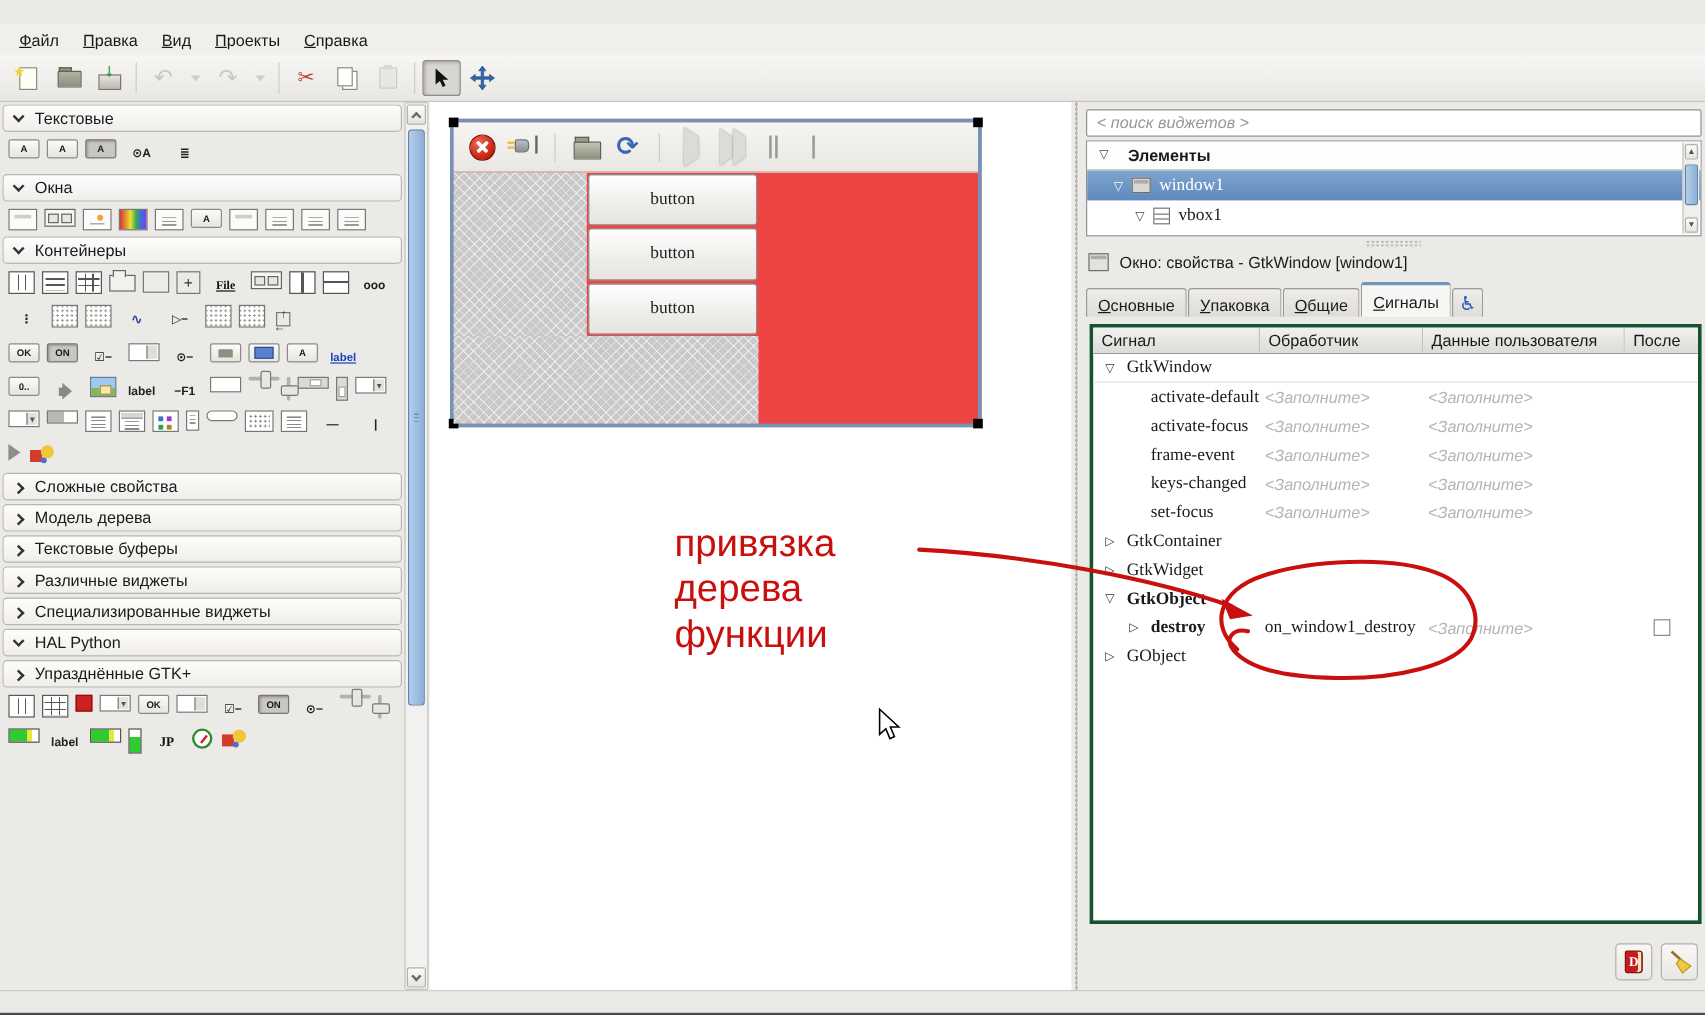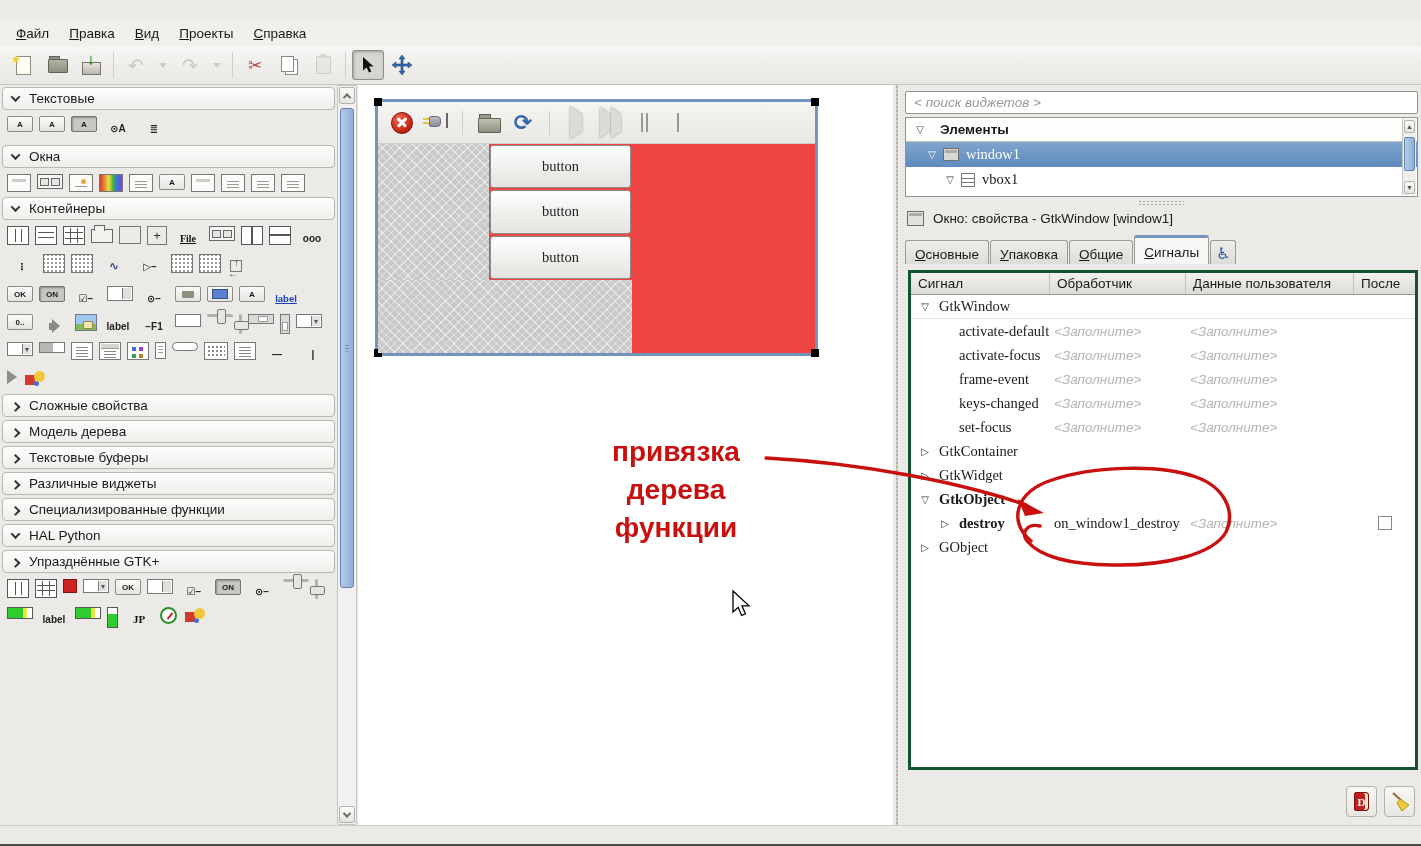--- a/index.html
+++ b/index.html
@@ -247,22 +247,22 @@
   .sc2,.sc3{padding-left:4px}
   .cb{width:14px;height:14px;border:1px solid #8a8a86;background:#fff;margin-left:24px}
   .rbuttons{position:absolute;right:6px;bottom:8px;display:flex;gap:7px}
   .rbtn{width:31px;height:31px;border:1px solid #b3b1ad;border-radius:4px;background:linear-gradient(#f8f7f5,#e9e7e3);
      display:flex;align-items:center;justify-content:center;position:relative}
   .devhelp{width:15px;height:19px;background:#c41d1d;border:1px solid #7e0f0f;border-radius:2px 3px 3px 2px;
      display:flex;align-items:center;justify-content:center;color:#fff;font-family:"Liberation Serif",serif;font-weight:bold;font-size:11px;
      box-shadow:inset -3px 0 0 #f5e9b8}
 
   
-  .annot{position:absolute;left:562px;top:433px;width:228px;text-align:center;
-     font-weight:bold;font-size:28px;line-height:38px;color:#c8100e;letter-spacing:0;z-index:40}
+  .annot{position:absolute;left:562px;top:433px;width:228px;
+     font-weight:normal;font-size:32px;line-height:38px;color:#c8100e;letter-spacing:0;z-index:40}
   .overlay{position:absolute;left:0;top:0;width:1421px;height:846px;pointer-events:none;z-index:50}
 
   
   .statusbar{position:absolute;left:0;right:0;bottom:0;height:21px;background:#eceae6;border-top:1px solid #cdcbc7;border-bottom:2px solid #4a4a48}
 </style>
 </head>
 <body>
 
 <div class="app">
 
@@ -466,21 +466,21 @@
         <div class="phdr closed">
           <span class="chev"></span>
           <span class="plabel">Текстовые буферы</span>
         </div>
         <div class="phdr closed">
           <span class="chev"></span>
           <span class="plabel">Различные виджеты</span>
         </div>
         <div class="phdr closed">
           <span class="chev"></span>
-          <span class="plabel">Специализированные функции</span>
+          <span class="plabel">Специализированные виджеты</span>
         </div>
         <div class="phdr">
           <span class="chev"></span>
           <span class="plabel">HAL Python</span>
         </div>
         <div class="phdr closed">
           <span class="chev"></span>
           <span class="plabel">Упразднённые GTK+</span>
         </div>
         <div class="picons">

